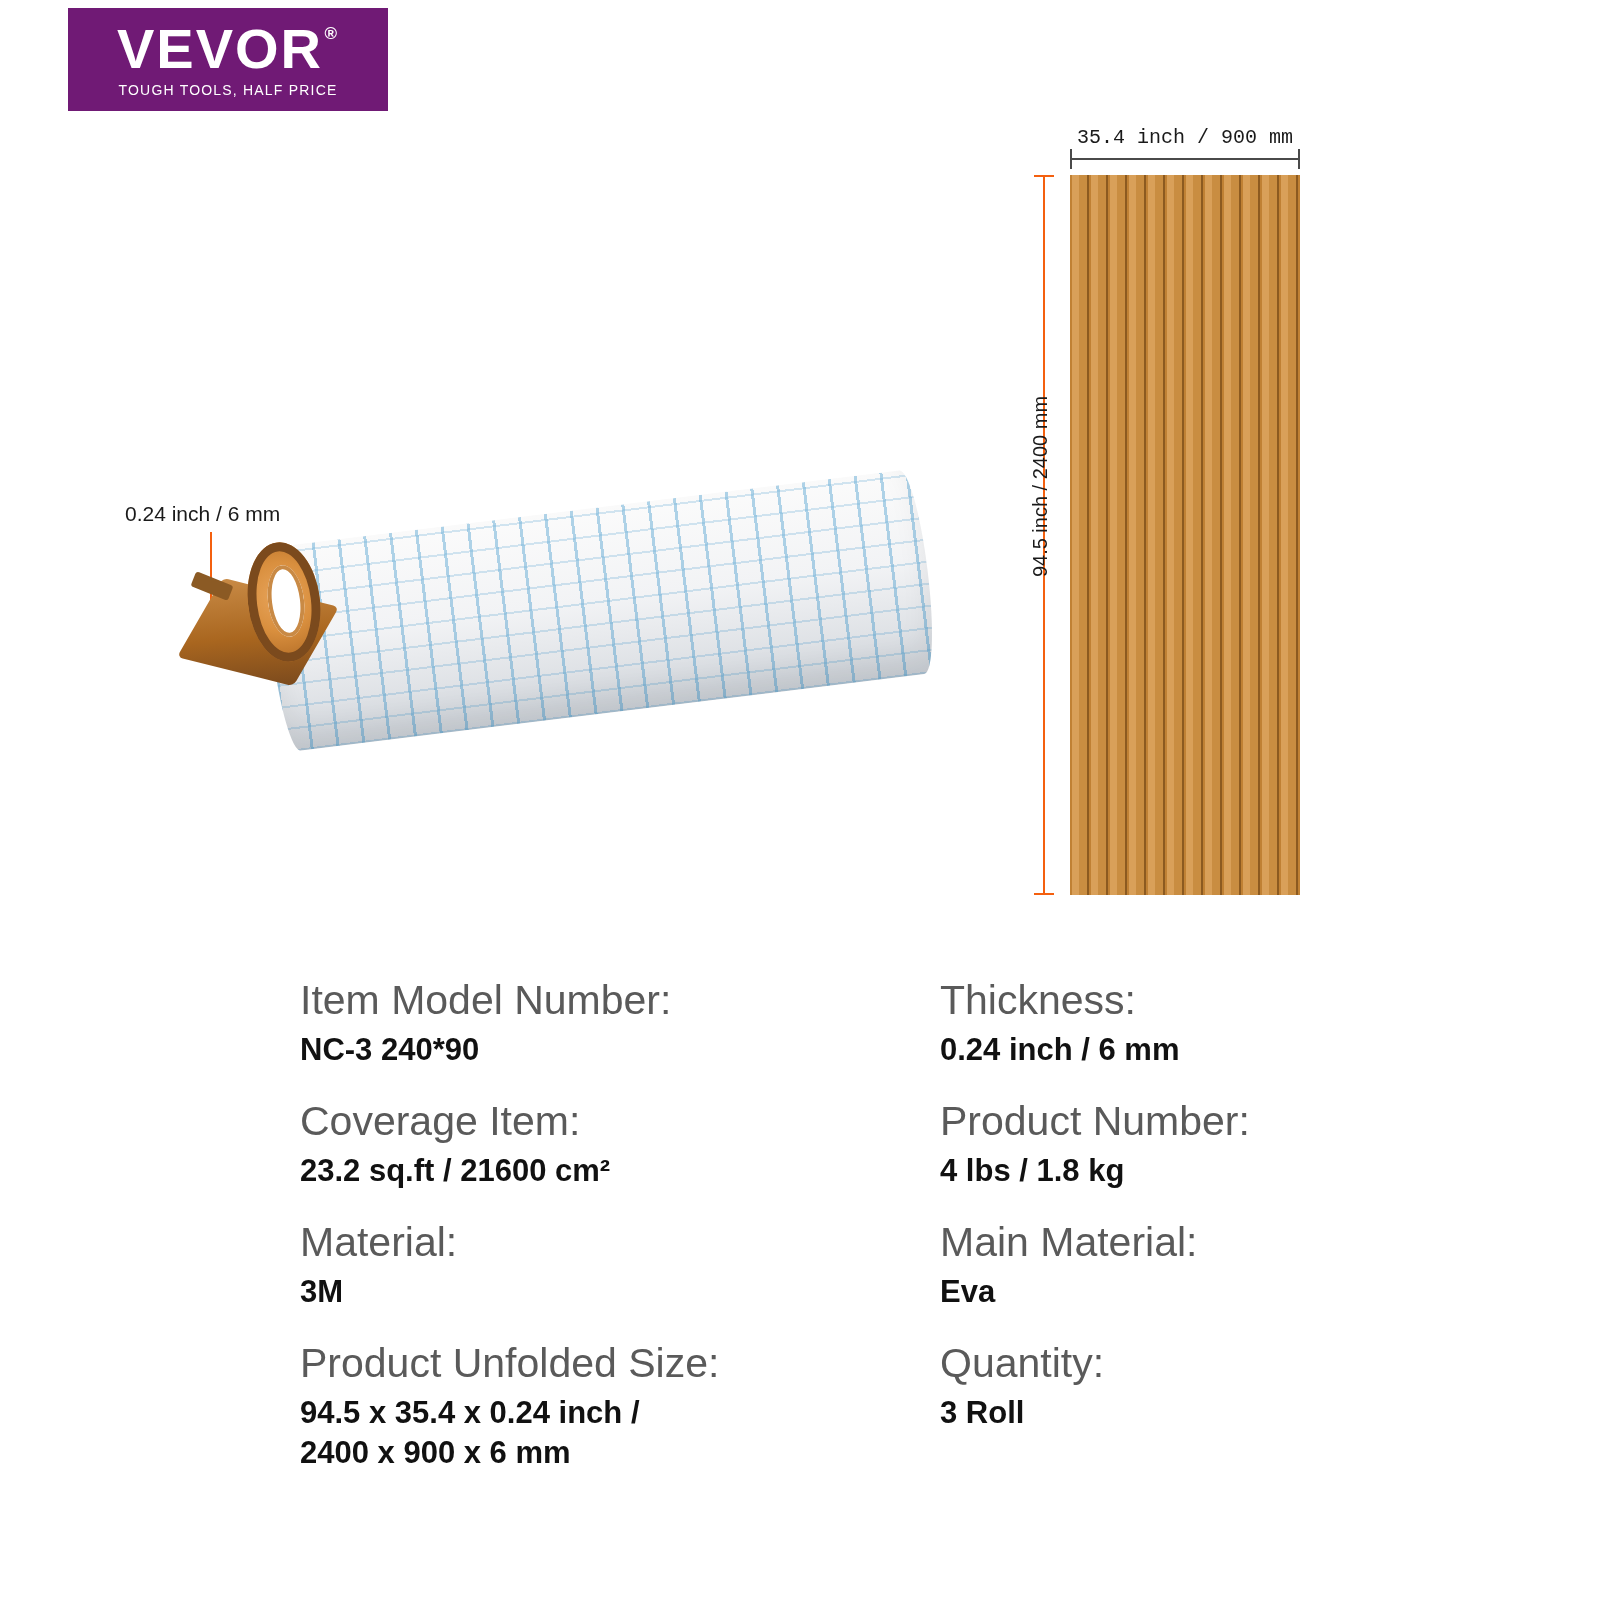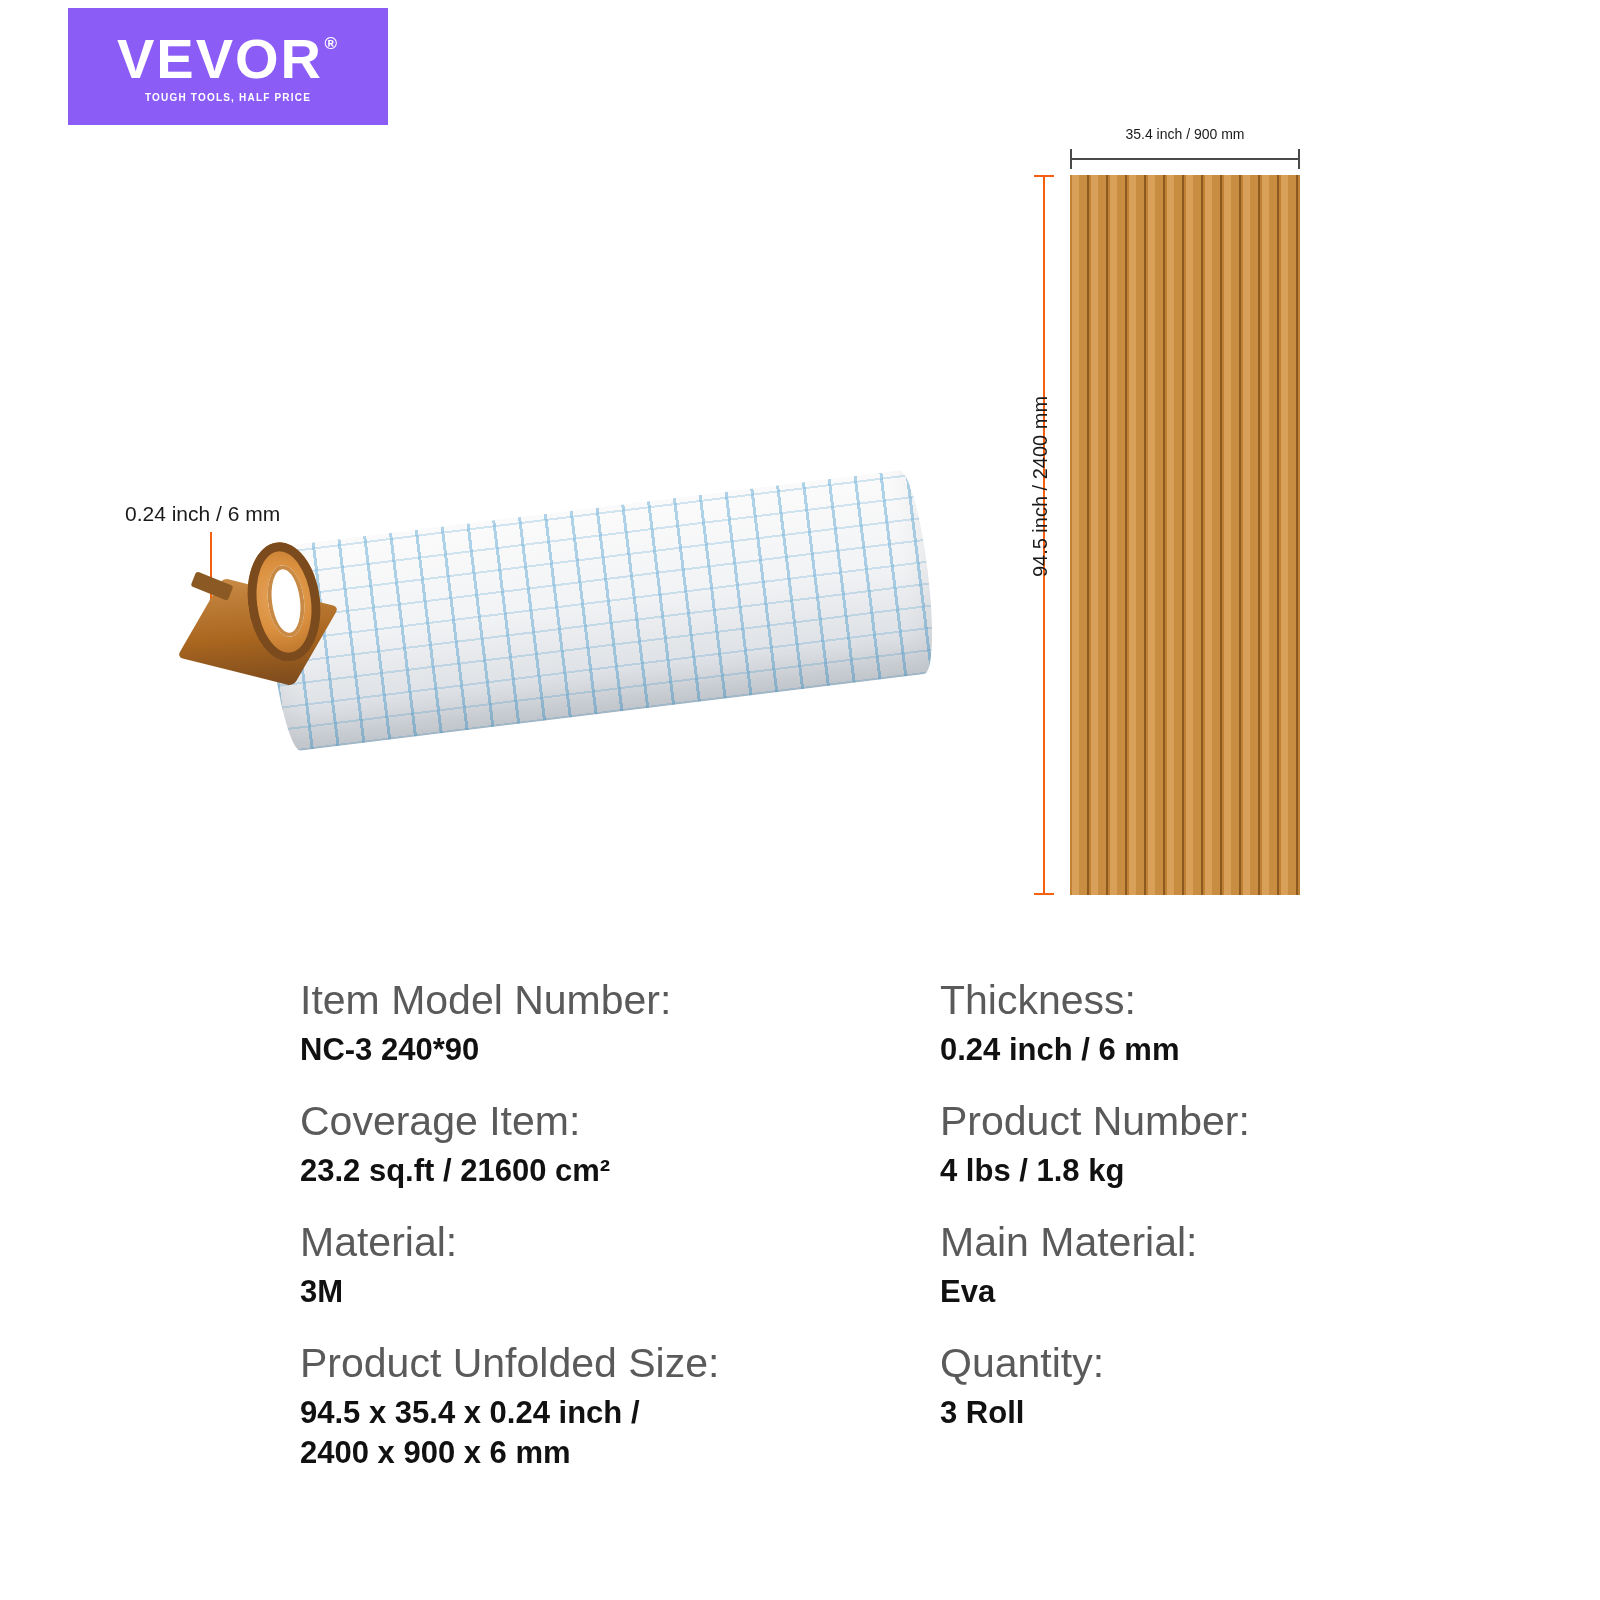--- a/index.html
+++ b/index.html
@@ -14,22 +14,22 @@
     font-family: "Liberation Sans", sans-serif;
     overflow: hidden;
   }
 
   
   .logo-box {
     position: absolute;
     left: 68px;
     top: 8px;
     width: 320px;
-    height: 117px;
-    background: #8b5cf6;
+    height: 103px;
+    background: #701a75;
     display: flex;
     flex-direction: column;
     align-items: center;
     justify-content: center;
   }
   .logo-word {
     color: #ffffff;
     font-size: 56px;
     font-weight: bold;
     letter-spacing: 2px;
@@ -39,24 +39,24 @@
   }
   .logo-reg {
     position: absolute;
     right: 0;
     top: 4px;
     font-size: 17px;
     font-weight: bold;
   }
   .logo-tag {
     color: #ffffff;
-    font-size: 10px;
+    font-size: 14px;
     letter-spacing: 1.2px;
     margin-top: 5px;
-    font-weight: bold;
+    font-weight: normal;
   }
 
   
   .roll-area {
     position: absolute;
     left: 120px;
     top: 470px;
     width: 820px;
     height: 300px;
   }
@@ -190,23 +190,24 @@
     background: #4a4a4a;
   }
   .panel-top-dim::before { left: 0; }
   .panel-top-dim::after { right: 0; }
   .panel-top-label {
     position: absolute;
     left: 70px;
     top: 6px;
     width: 230px;
     text-align: center;
-    font-size: 14px;
+    font-size: 20px;
     color: #1a1a1a;
     white-space: nowrap;
+    font-family: Liberation Mono, monospace;
   }
   .panel-left-dim {
     position: absolute;
     left: 43px;
     top: 55px;
     width: 2px;
     height: 720px;
     background: #f4600f;
   }
   .panel-left-dim::before,

